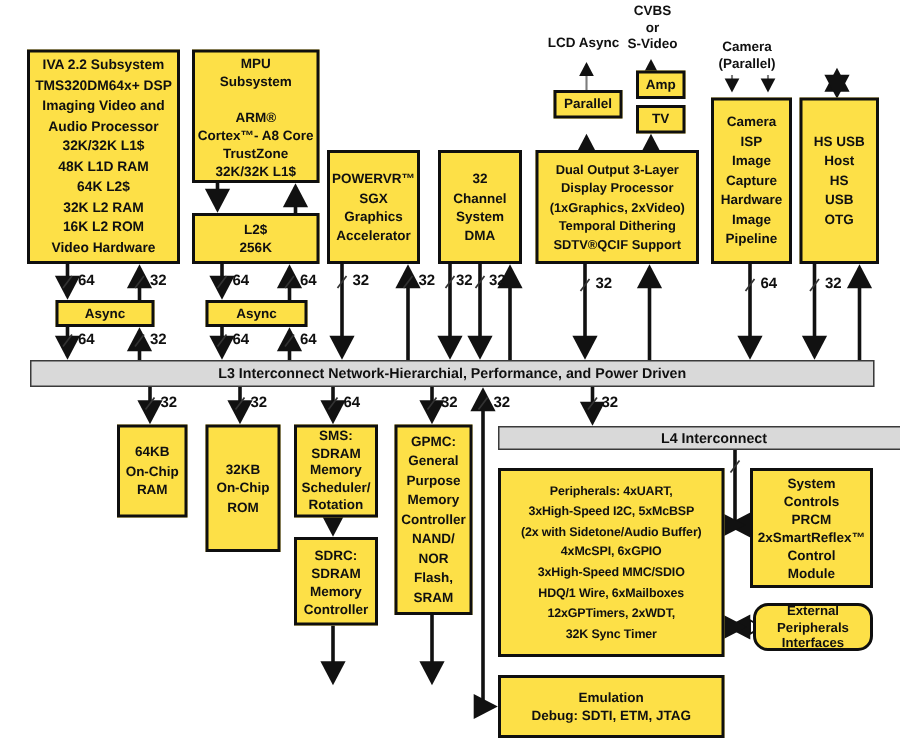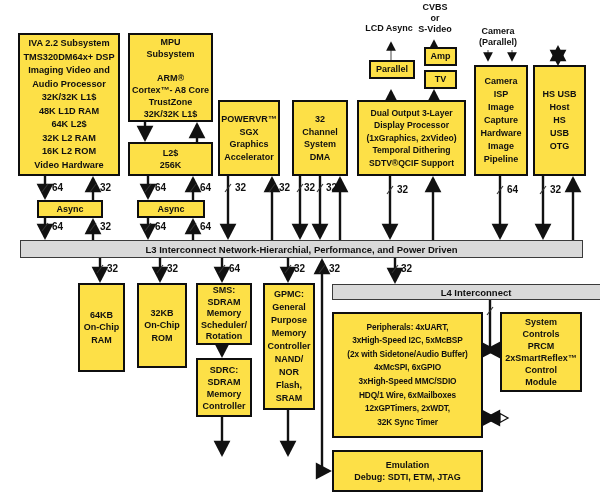--- a/index.html
+++ b/index.html
@@ -178,21 +178,21 @@
 HS
 USB
 OTG</div>
 
   <div class="bx" style="left:37px;top:200px;width:66px;height:18px;">Async</div>
   <div class="bx" style="left:137px;top:200px;width:68px;height:18px;">Async</div>
 
   <div class="bar" style="left:20px;top:240px;width:563px;height:18px;">L3 Interconnect Network-Hierarchial, Performance, and Power Driven</div>
   <div class="bar" style="left:332px;top:284px;width:288px;height:16px;">L4 Interconnect</div>
 
-  <div class="bx" style="left:78px;top:283px;width:47px;height:89px;">64KB
+  <div class="bx" style="left:78px;top:283px;width:47px;height:62px;">64KB
 On-Chip
 RAM</div>
   <div class="bx" style="left:137px;top:283px;width:50px;height:85px;">32KB
 On-Chip
 ROM</div>
   <div class="bx" style="left:196px;top:283px;width:56px;height:62px;line-height:11.5px;">SMS:
 SDRAM
 Memory
 Scheduler/
 Rotation</div>
@@ -216,20 +216,23 @@
 3xHigh-Speed MMC/SDIO
 HDQ/1 Wire, 6xMailboxes
 12xGPTimers, 2xWDT,
 32K Sync Timer</div>
   <div class="bx" style="left:500px;top:312px;width:82px;height:80px;line-height:12px;">System
 Controls
 PRCM
 2xSmartReflex™
 Control
 Module</div>
+  <div class="bx rounded" style="left:502px;top:402px;width:80px;height:32px;line-height:10.5px;font-size:8.8px;">External
+Peripherals
+Interfaces</div>
   <div class="bx" style="left:332px;top:450px;width:151px;height:42px;">Emulation
 Debug: SDTI, ETM, JTAG</div>
 
   <div class="bw" style="left:52px;top:183px;">64</div>
   <div class="bw" style="left:100px;top:183px;">32</div>
   <div class="bw" style="left:155px;top:183px;">64</div>
   <div class="bw" style="left:200px;top:183px;">64</div>
   <div class="bw" style="left:52px;top:222px;">64</div>
   <div class="bw" style="left:100px;top:222px;">32</div>
   <div class="bw" style="left:155px;top:222px;">64</div>

